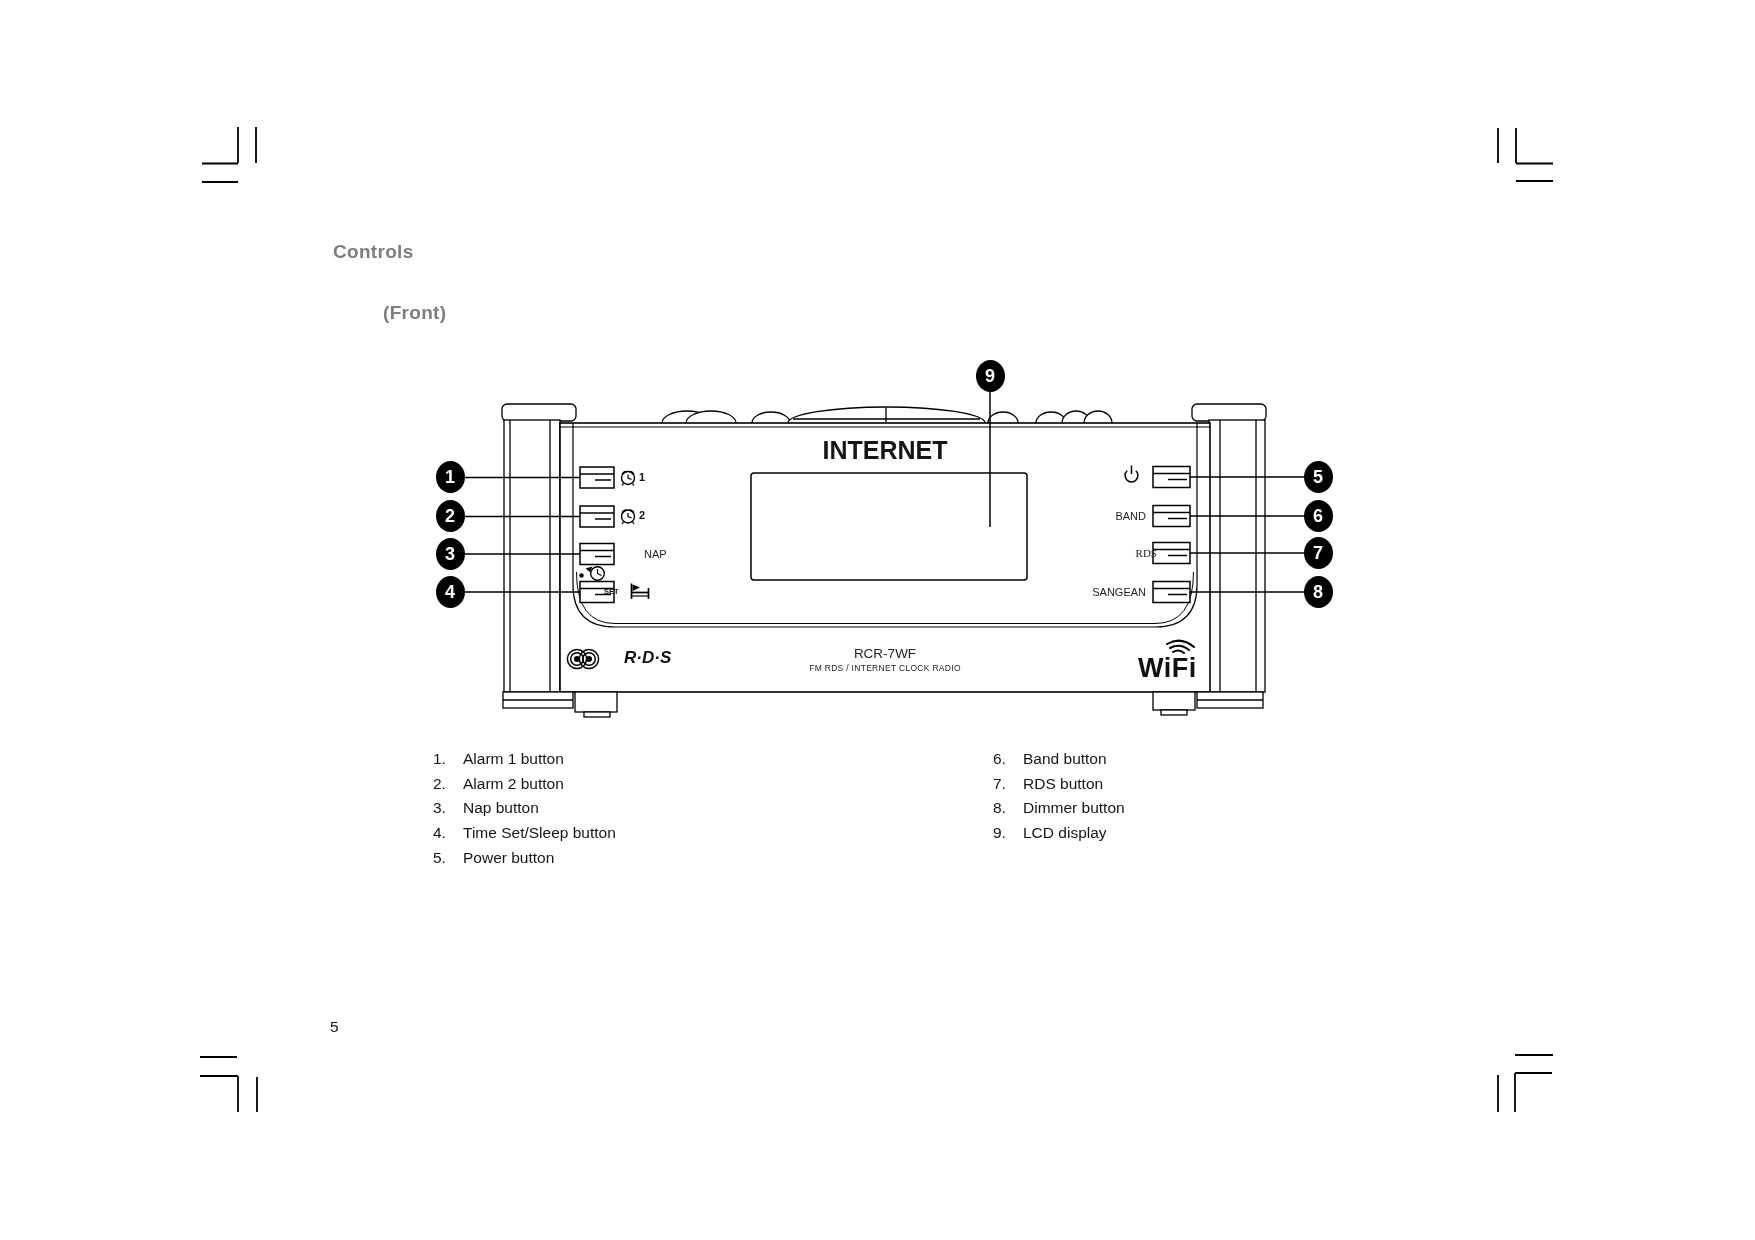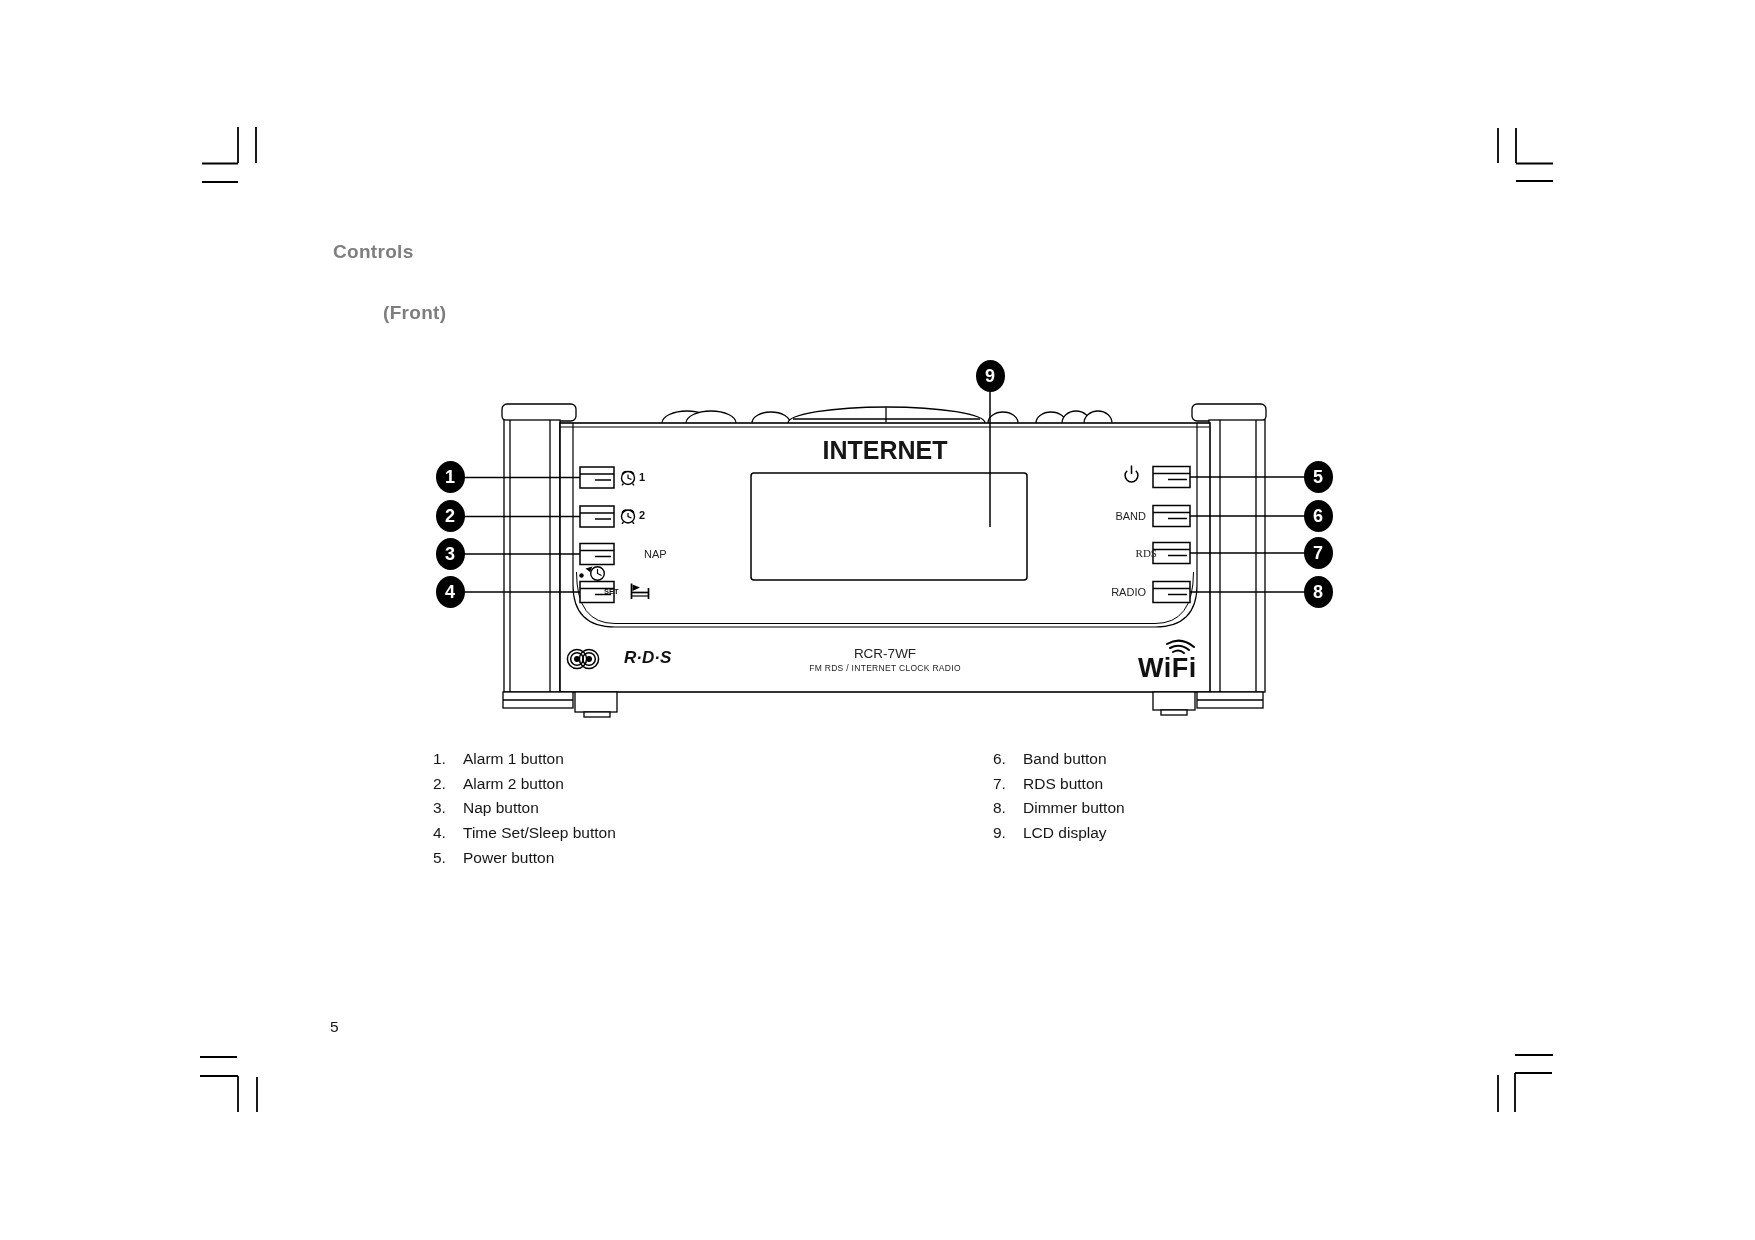--- a/index.html
+++ b/index.html
@@ -208,21 +208,21 @@
 
 <div class="abs brand" style="left:885px;top:436px;transform:translateX(-50%);">INTERNET</div>
 
 <div class="abs alarm-num" style="left:639px;top:471px;">1</div>
 <div class="abs alarm-num" style="left:639px;top:509px;">2</div>
 <div class="abs btn-label" style="left:644px;top:548px;">NAP</div>
 <div class="abs tiny-label" style="left:604px;top:574.5px;margin-top:12px;">SET</div>
 
 <div class="abs btn-label btn-label-right" style="left:1026px;top:510px;">BAND</div>
 <div class="abs btn-label btn-label-right" style="left:1037px;top:547px;font-family:Liberation Serif, serif;">RDS</div>
-<div class="abs btn-label btn-label-right" style="left:1026px;top:586px;">RADIO</div>
+<div class="abs btn-label btn-label-right" style="left:1026px;top:586px;">SANGEAN</div>
 
 <div class="abs rds-text" style="left:600px;top:648px;">R·D·S</div>
 <div class="abs model" style="left:785px;top:646px;">RCR-7WF</div>
 <div class="abs model-sub" style="left:785px;top:663px;">FM RDS / INTERNET CLOCK RADIO</div>
 <div class="abs wifi-text" style="left:1138px;top:653px;">WiFi</div>
 
 <div class="abs callout" style="left:435.5px;top:461px;">1</div>
 <div class="abs callout" style="left:435.5px;top:500px;">2</div>
 <div class="abs callout" style="left:435.5px;top:538px;">3</div>
 <div class="abs callout" style="left:435.5px;top:576px;">4</div>

